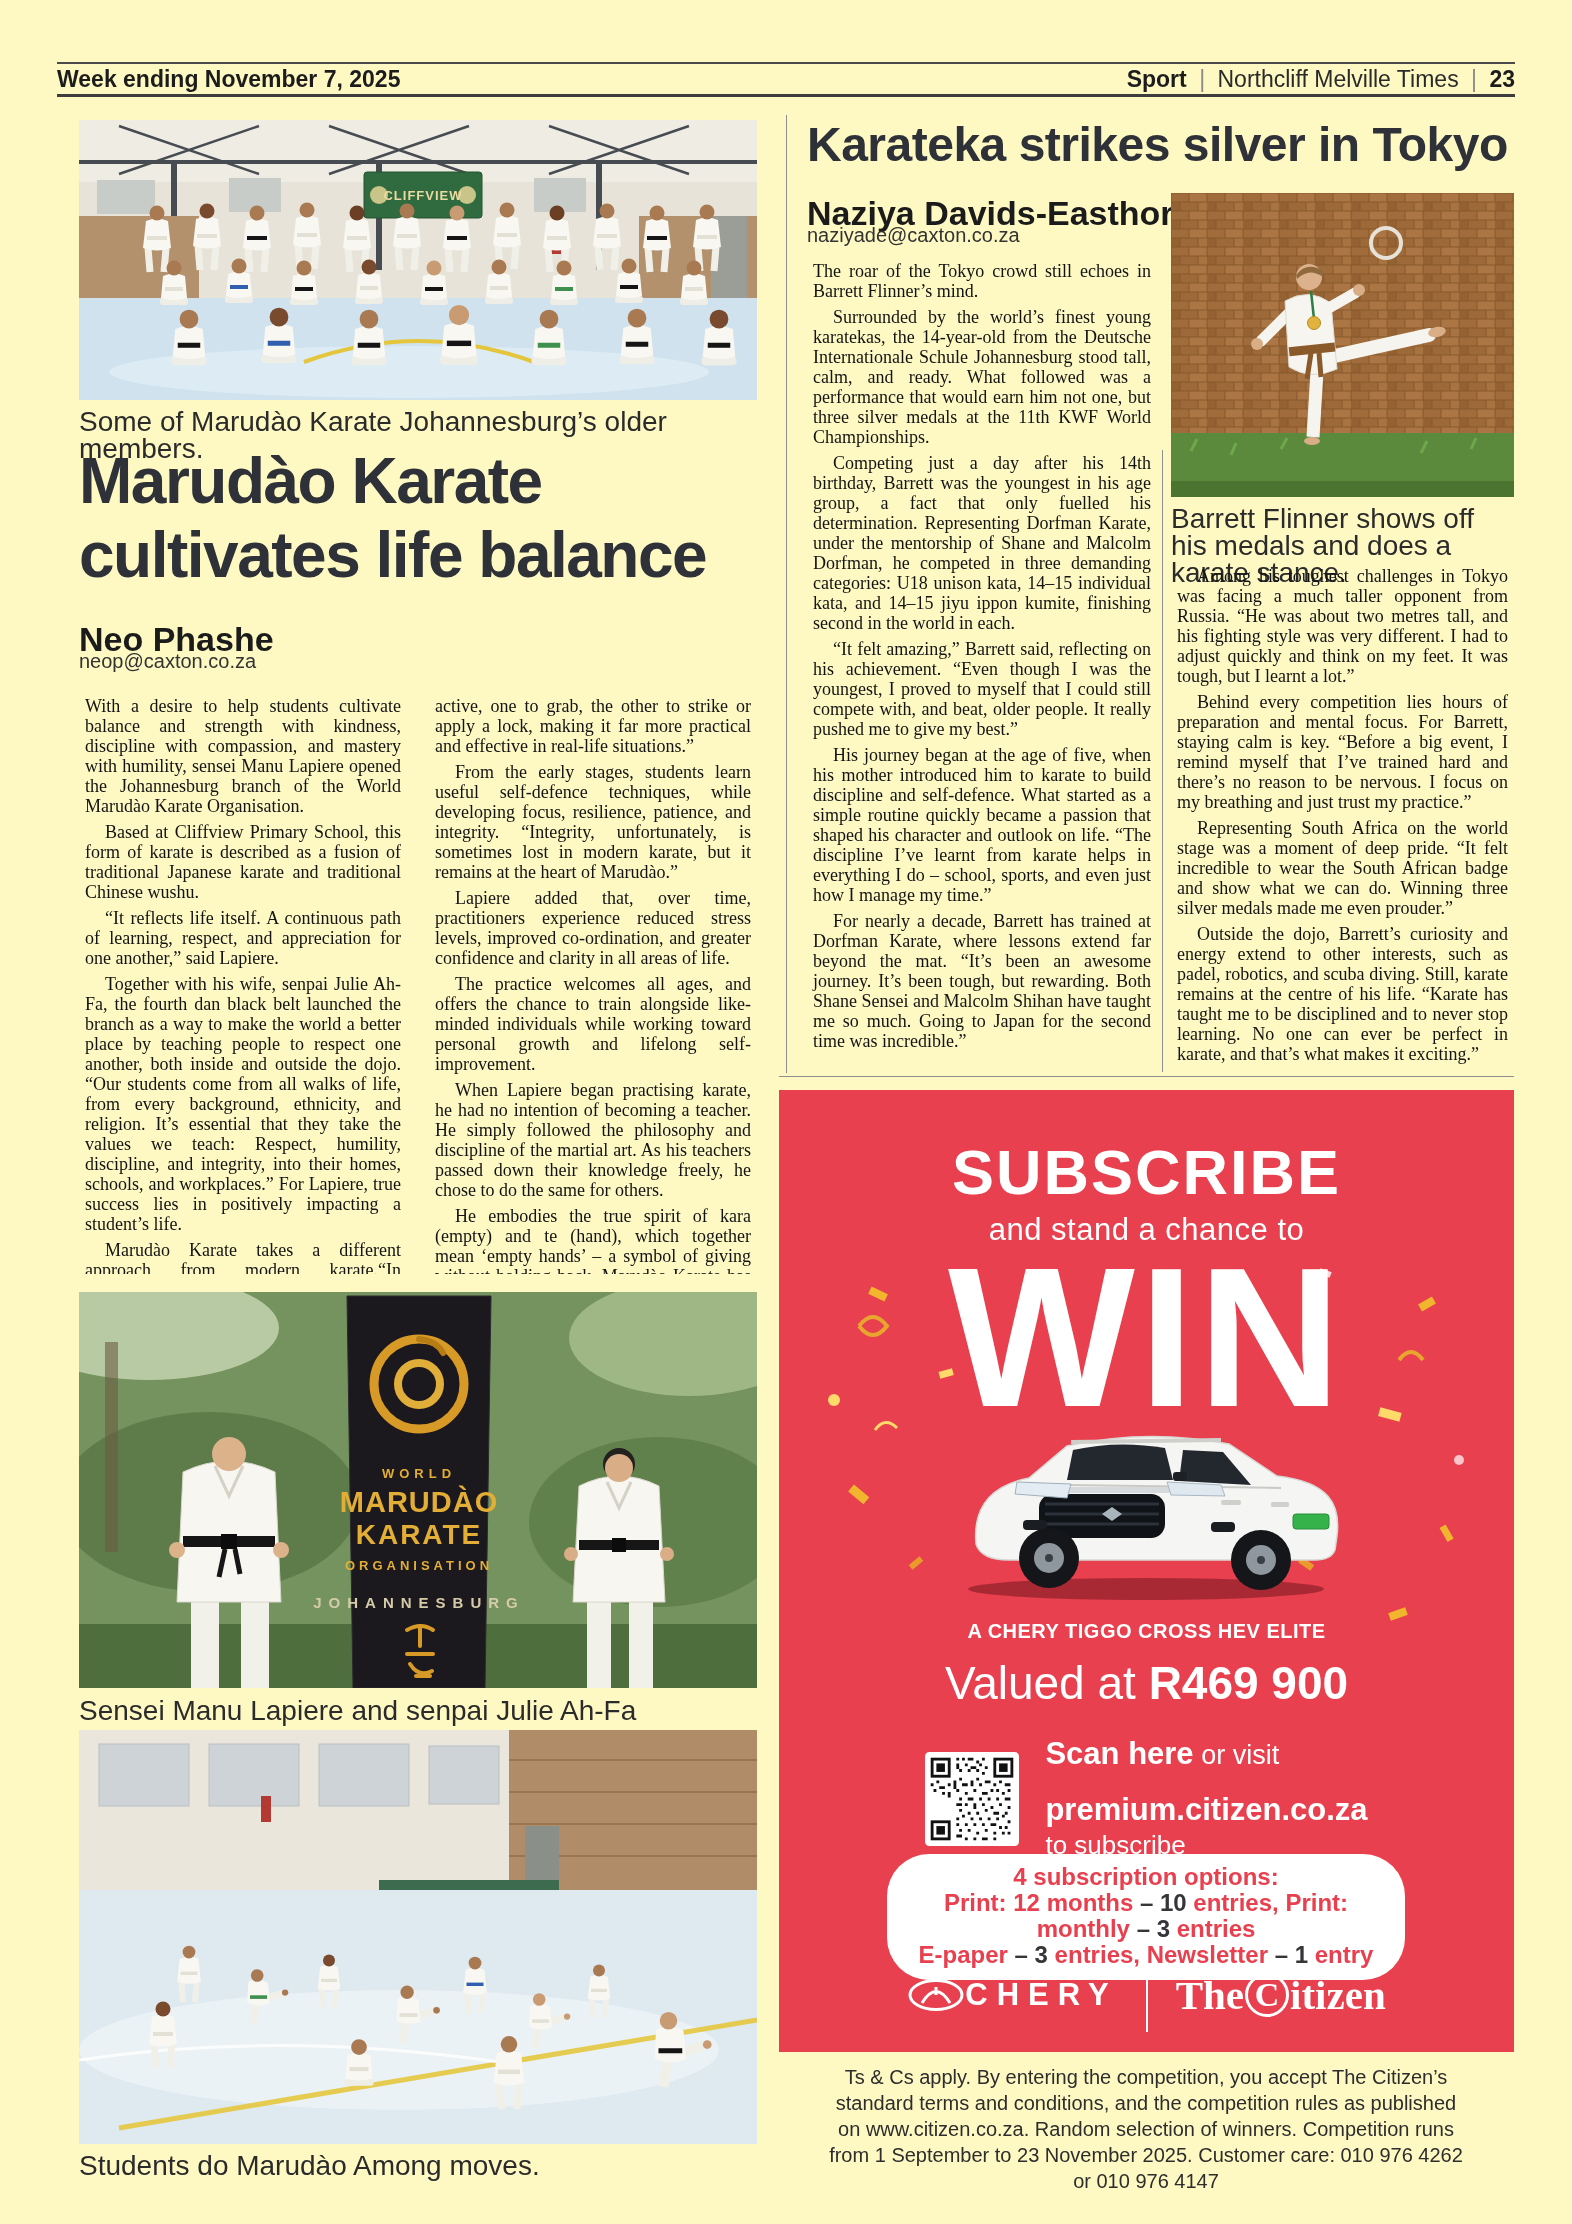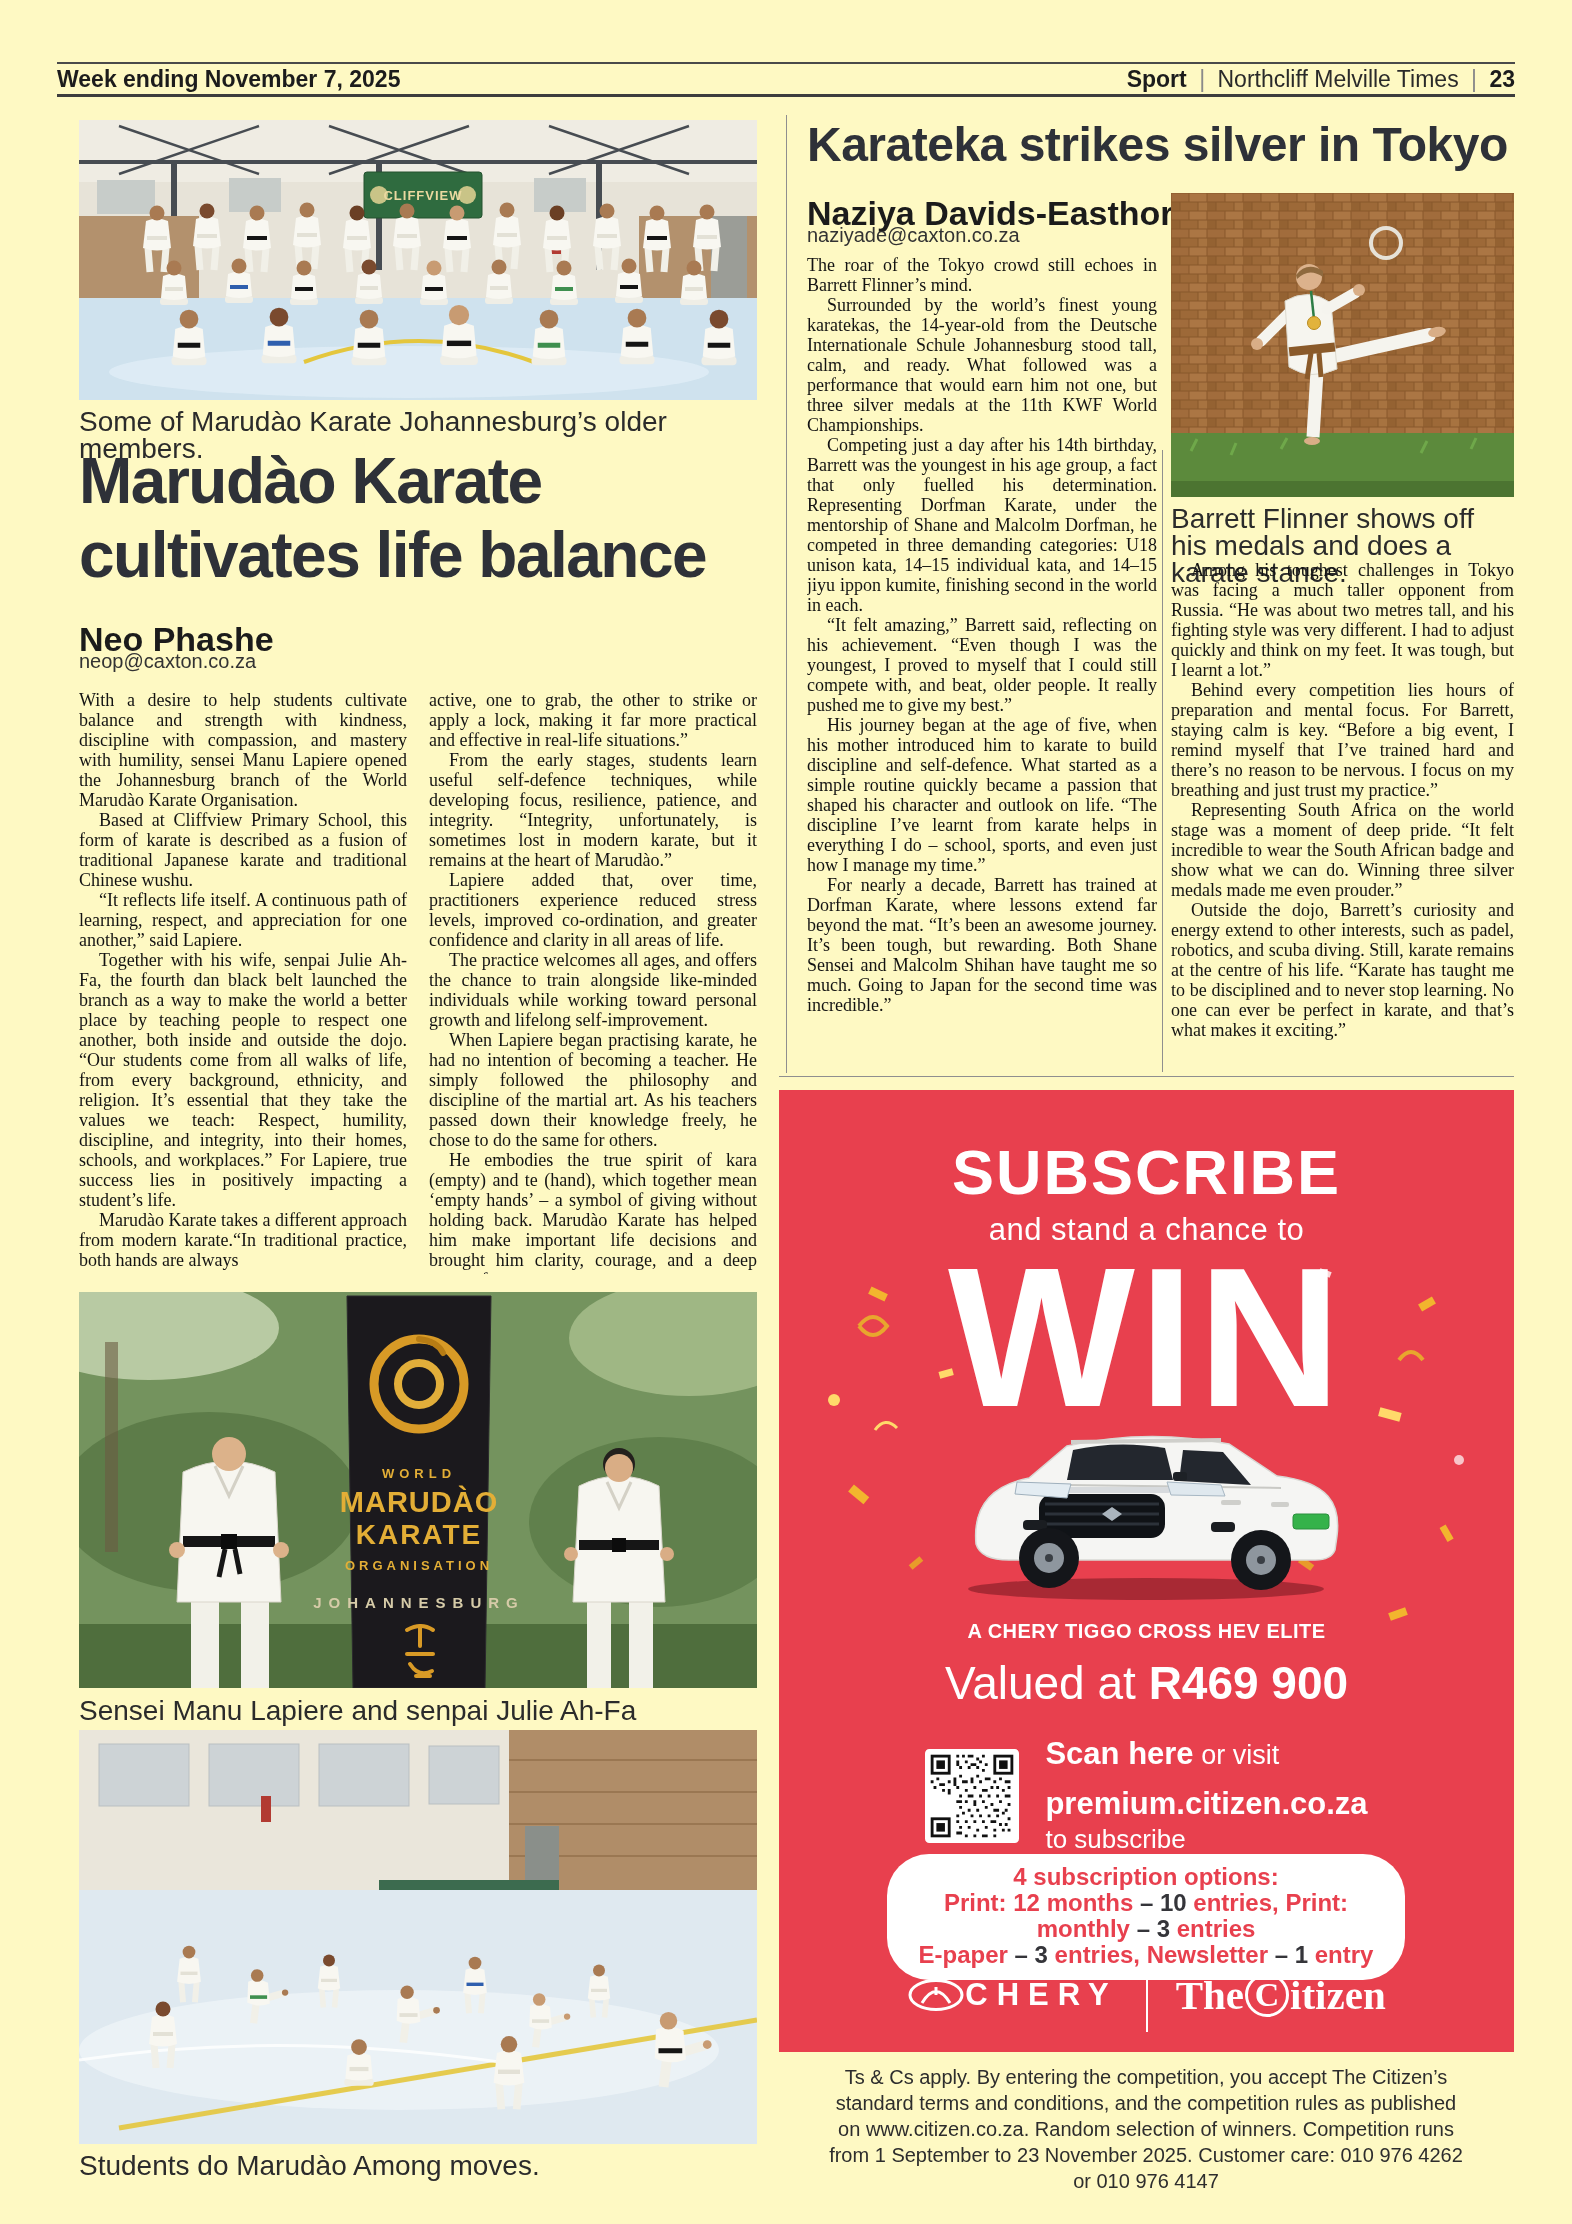--- a/index.html
+++ b/index.html
@@ -33,39 +33,39 @@
   .headline-l{left:79px;top:444px;width:690px;font-weight:bold;color:#2e3138;
               font-size:64px;line-height:74px;letter-spacing:-1.5px}
   .headline-r{left:807px;top:118px;width:710px;font-weight:bold;color:#2e3138;
               font-size:48px;line-height:54px;letter-spacing:-0.5px}
   .byname{font-size:34px;font-weight:bold;color:#1b1b1b}
   .bymail{font-size:20px;color:#333}
 
   
   .body-col{font-family:"Liberation Serif",serif;font-size:18px;line-height:20px;
             text-align:justify;color:#131313;overflow:hidden}
-  .body-col p{margin:0}
+  .body-col p{margin:6px}
   .body-col p.ind{text-indent:20px}
 
   
   .ad{left:779px;top:1090px;width:735px;height:962px;background:#e8404e;color:#fff}
   .ad .center{position:absolute;left:0;width:100%;text-align:center}
   .ad-subscribe{top:46px;font-size:63px;font-weight:bold;letter-spacing:2px}
   .ad-tagline{top:122px;font-size:31px;letter-spacing:.5px}
   .ad-win{top:148px;font-size:198px;line-height:200px;font-weight:bold;letter-spacing:4px}
   .ad-car{position:absolute;left:142px;top:298px;width:450px;height:215px}
   .ad-prize{top:530px;font-size:20px;font-weight:bold;letter-spacing:.5px}
   .ad-valued{top:566px;font-size:46px}
   .ad-valued b{font-weight:bold}
   .ad-qr-row{position:absolute;left:0;top:646px;width:100%;display:flex;justify-content:center;align-items:center;gap:26px}
   .qr-box{width:94px;height:94px}
   .scan-lines{text-align:left}
   .scan-lines .l1{font-size:27px}
   .scan-lines .l1 b{font-size:31px;font-weight:bold}
-  .scan-lines .l2{font-size:31px;font-weight:bold;margin-top:14px}
+  .scan-lines .l2{font-size:31px;font-weight:bold;margin-top:20px}
   .scan-lines .l3{font-size:26px;margin-top:2px}
   .ad-pill{position:absolute;left:108px;top:764px;width:518px;padding:10px 8px 12px;background:#fff;border-radius:42px;
            text-align:center;font-size:24px;line-height:26px;font-weight:bold;color:#e8404e}
   .ad-pill .dk{color:#35353a}
   .ad-logos{position:absolute;left:0;top:868px;width:100%;display:flex;justify-content:center;align-items:center;gap:28px}
   .chery-wrap{display:flex;align-items:center;}
   .chery-word{font-size:31px;letter-spacing:9px;color:#fff;font-weight:bold}
   .logo-div{width:2px;height:74px;background:#fff}
   .citizen{font-family:"Liberation Serif",serif;font-weight:bold;font-size:41px;display:flex;align-items:center}
   .circle-c{display:inline-flex;justify-content:center;align-items:center;width:44px;height:44px;border:3px solid #fff;

